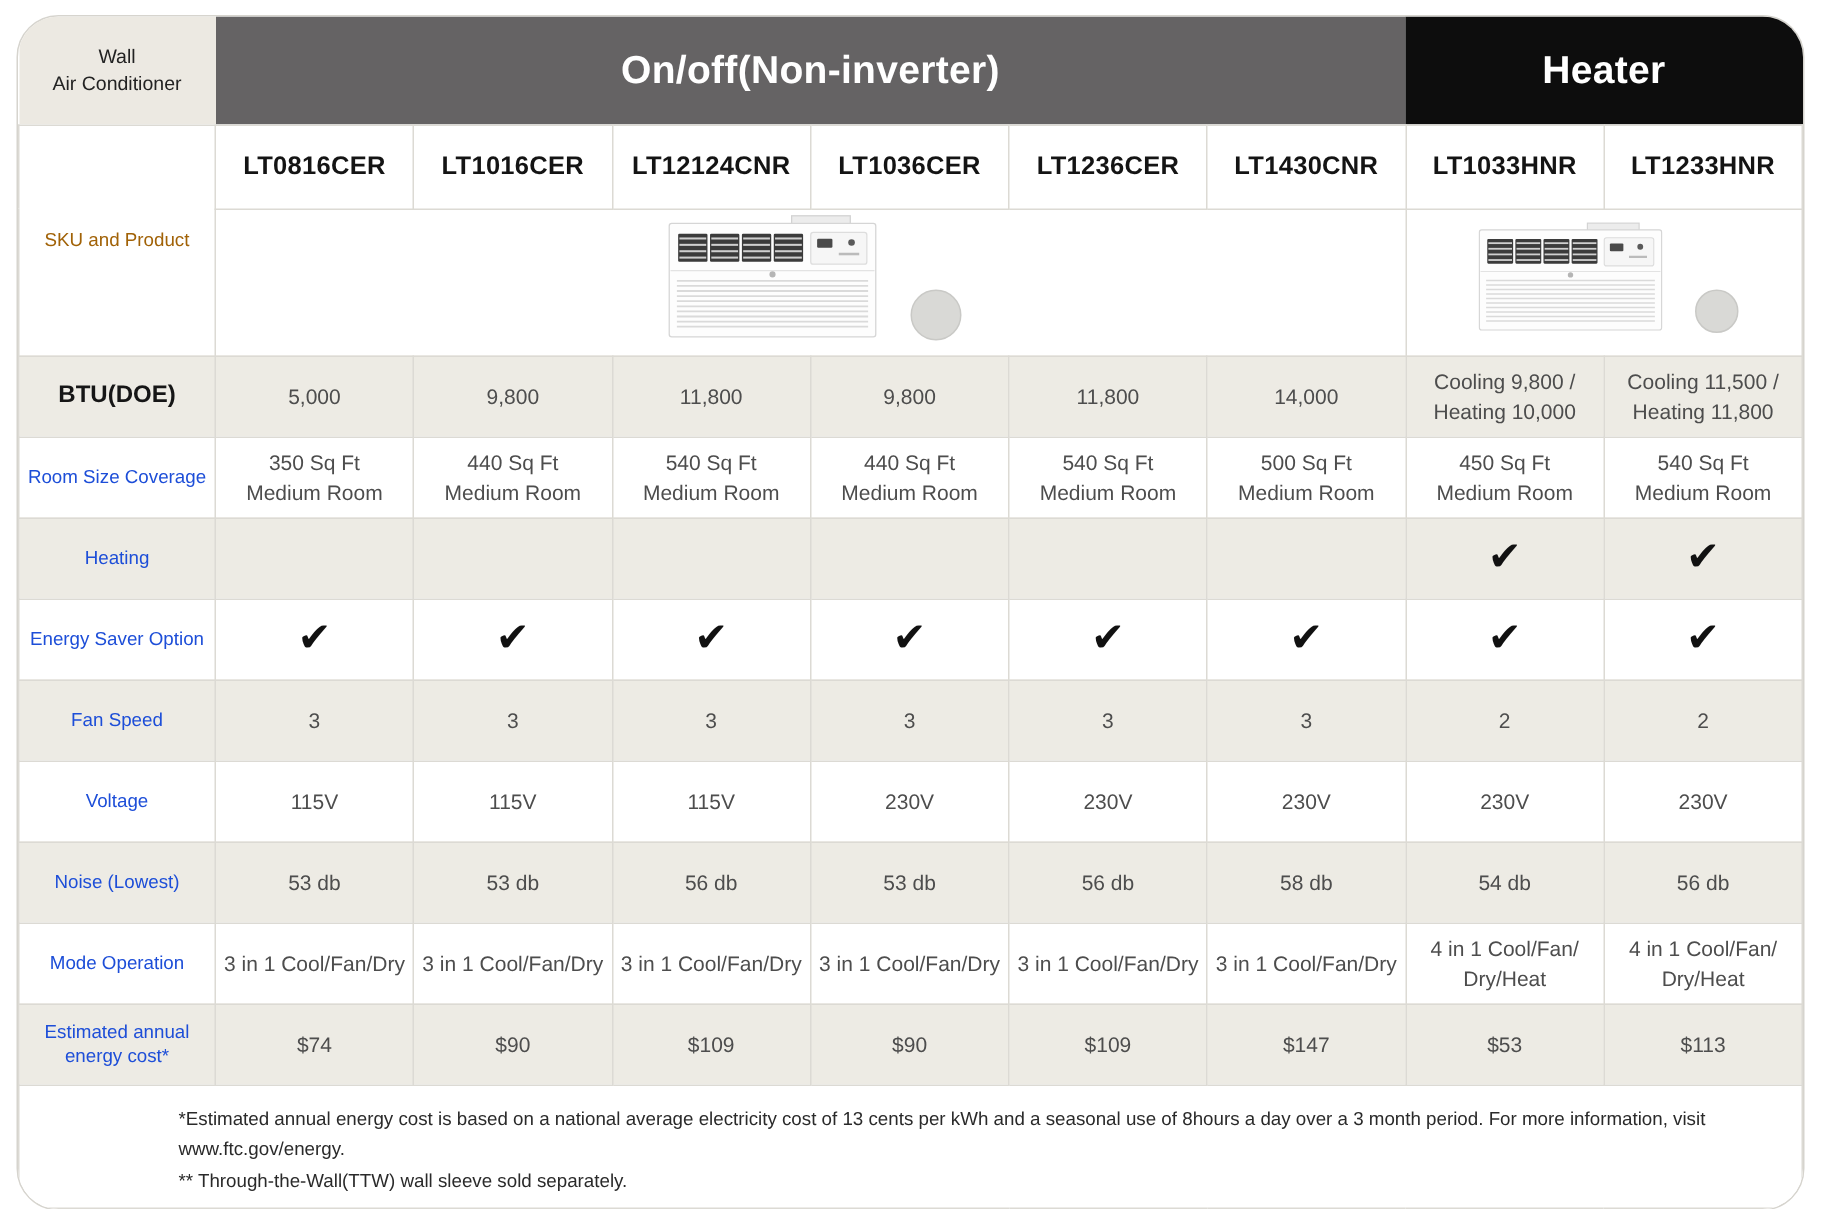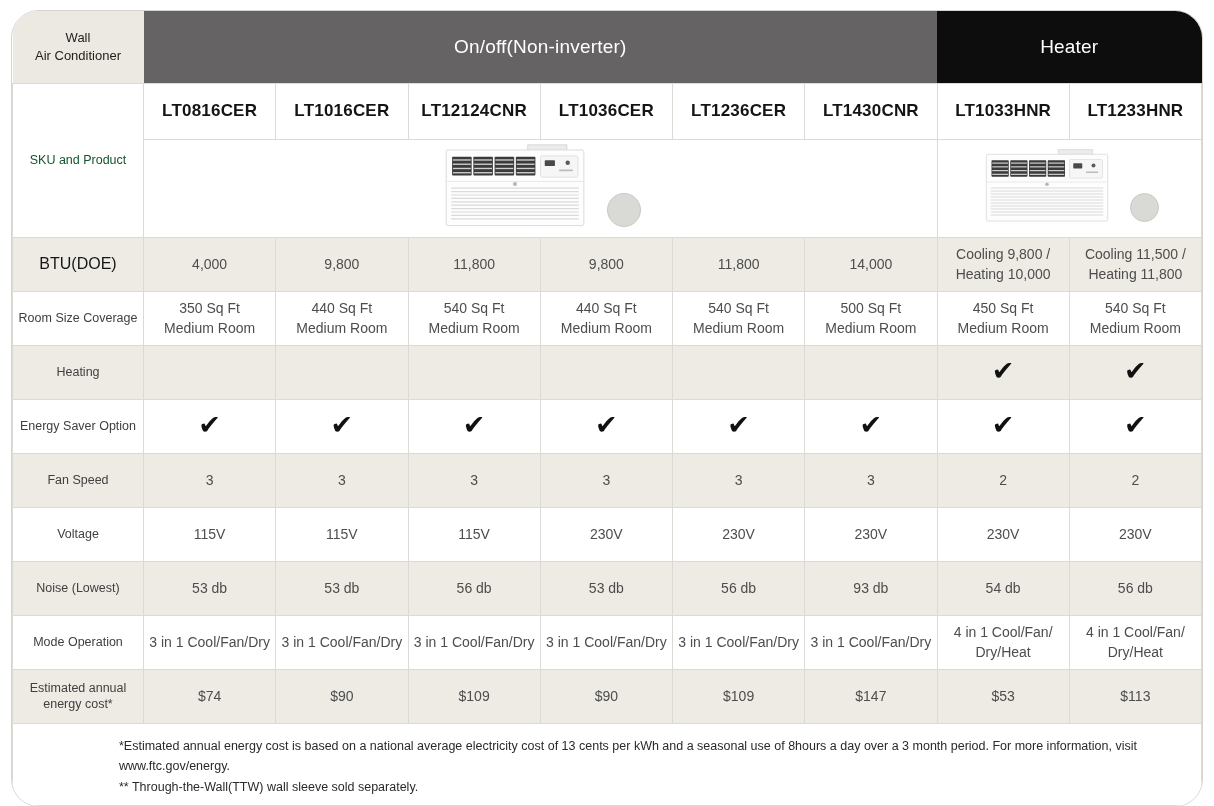--- a/index.html
+++ b/index.html
@@ -20,47 +20,47 @@
   col.label-col { width:131px; }
   td { border:1px solid #dcdad4; padding:2px 4px; text-align:center; vertical-align:middle; }
 
   
   tr.r-group td { border:none; height:72px; }
   td.corner {
     background:#ece9e2;
     font-size:13px; line-height:1.35; color:#222;
     white-space:pre-line;
   }
-  td.group { color:#fff; font-size:19px; font-weight:400; letter-spacing:.2px; }
+  td.group { color:#fff; font-size:26px; font-weight:700; letter-spacing:.2px; }
   td.group.onoff  { background:#656364; }
   td.group.heater { background:#0d0d0d;margin-left:40px; }
 
   
   tr.r-sku { height:56px; }
   td.sku { background:#fff; font-size:17px; font-weight:600; color:#141414; letter-spacing:.2px; padding:2px 1px; }
-  td.sku-product-label { background:#fff; font-size:12.5px; color:#14532d; }
+  td.sku-product-label { background:#fff; font-size:12.5px; color:#a16207; }
 
   
   tr.r-image { height:98px; }
   td.img-cell { background:#fff; }
   .img-wrap { display:flex; align-items:center; justify-content:center; gap:16px; }
   .swatch {
     border-radius:50%;
     background:#d9d9d6; border:1px solid #c9c9c6;
     align-self:flex-end; margin-bottom:6px;
   }
   .swatch.big   { width:34px; height:34px; }
   .swatch.small { width:29px; height:29px; }
 
   
   tr.spec { height:54px; }
   tr.spec.beige td { background:#edebe4; }
   tr.spec.white td { background:#ffffff; }
-  td.row-label { font-size:12.5px; color:#404040; line-height:1.3; padding:2px 3px; }
-  td.row-label.large { font-size:16px; color:#161616; font-weight:400; }
+  td.row-label { font-size:12.5px; color:#1d4ed8; line-height:1.3; padding:2px 3px; }
+  td.row-label.large { font-size:16px; color:#161616; font-weight:700; }
   td.val { font-size:14px; color:#4d4d4d; line-height:1.45; white-space:pre-line; }
   .check { font-size:27px; color:#111; font-weight:700; line-height:1; }
 
   
   tr.r-foot { height:58px; }
   td.footnote {
     background:#fff; text-align:left; vertical-align:top;
     padding:12px 14px 8px 106px;
     font-size:12.5px; color:#2a2a2a; line-height:1.65;
   }
@@ -193,21 +193,21 @@
   </svg></span>
                 <span class="swatch small"></span>
               </div>
             </td>
       </tr>
 
       </tbody>
         <tbody id="spec-body">
           <tr class="spec beige">
             <td class="row-label large">BTU(DOE)</td>
-            <td class="val">4,000</td>
+            <td class="val">5,000</td>
             <td class="val">9,800</td>
             <td class="val">11,800</td>
             <td class="val">9,800</td>
             <td class="val">11,800</td>
             <td class="val">14,000</td>
             <td class="val">Cooling 9,800 /
 Heating 10,000</td>
             <td class="val">Cooling 11,500 /
 Heating 11,800</td>
           </tr>
@@ -274,21 +274,21 @@
             <td class="val">230V</td>
             <td class="val">230V</td>
           </tr>
           <tr class="spec beige">
             <td class="row-label">Noise (Lowest)</td>
             <td class="val">53 db</td>
             <td class="val">53 db</td>
             <td class="val">56 db</td>
             <td class="val">53 db</td>
             <td class="val">56 db</td>
-            <td class="val">93 db</td>
+            <td class="val">58 db</td>
             <td class="val">54 db</td>
             <td class="val">56 db</td>
           </tr>
           <tr class="spec white">
             <td class="row-label">Mode Operation</td>
             <td class="val">3 in 1 Cool/Fan/Dry</td>
             <td class="val">3 in 1 Cool/Fan/Dry</td>
             <td class="val">3 in 1 Cool/Fan/Dry</td>
             <td class="val">3 in 1 Cool/Fan/Dry</td>
             <td class="val">3 in 1 Cool/Fan/Dry</td>

